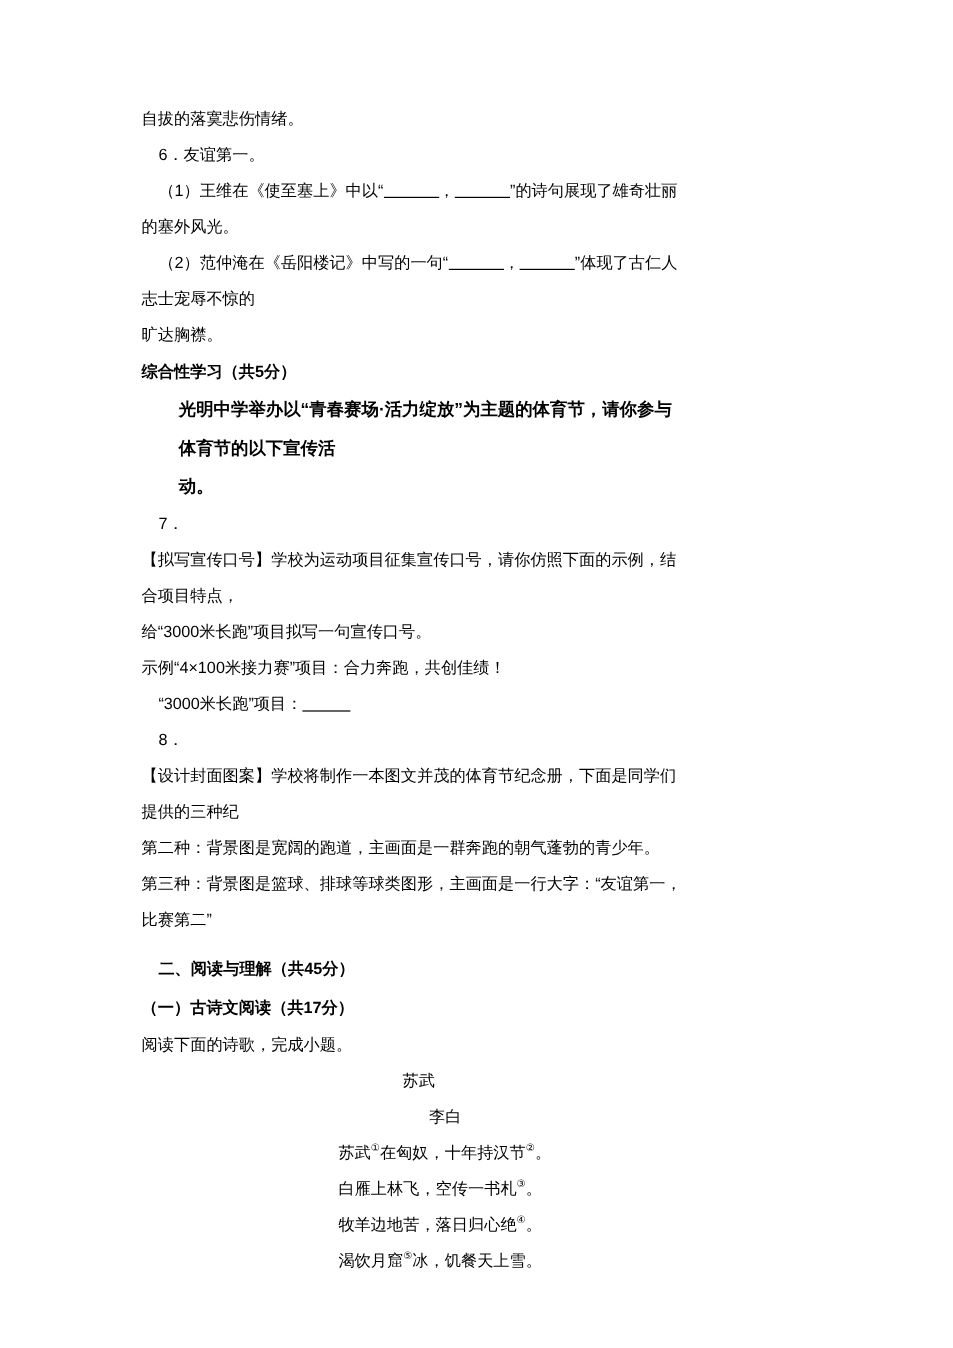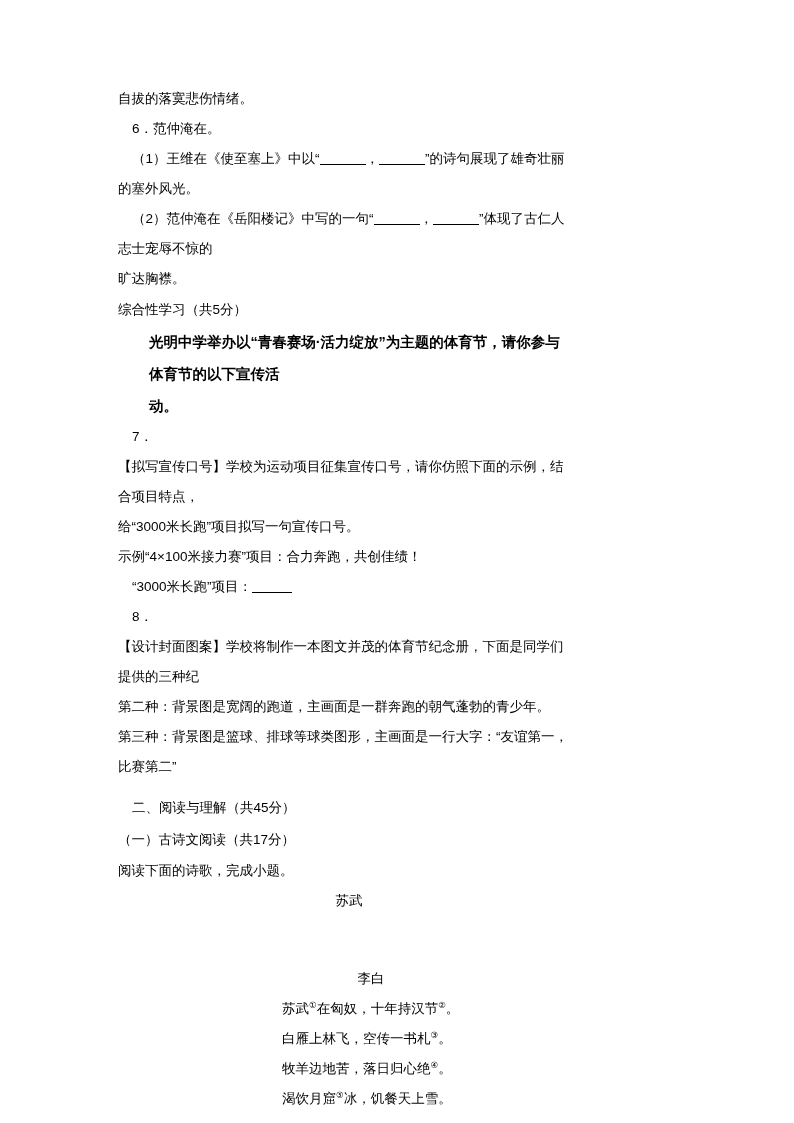--- a/index.html
+++ b/index.html
@@ -26,21 +26,21 @@
     line-height: 30px;
     color: #000;
     white-space: pre-wrap;
   }
   .para-indent {
     text-indent: 14px;
   }
   .section-head {
     font-size: 13.5px;
     line-height: 32px;
-    font-weight: normal;
+    font-weight: bold;
   }
   .big-head {
     font-size: 14.5px;
     line-height: 32px;
     font-weight: bold;
     margin-left: 31px;
   }
   .blank {
     display: inline-block;
     border-bottom: 1px solid #000;
@@ -59,42 +59,41 @@
     font-size: 13.5px;
     line-height: 30px;
     text-align: center;
     padding-left: 6px;
   }
   .poem-author {
     font-size: 13.5px;
     line-height: 30px;
     text-align: center;
     padding-left: 50px;
-    margin-top: 48px;
   }
   .poem-line {
     font-size: 13.5px;
     line-height: 30px;
     padding-left: 164px;
   }
   sup {
     font-size: 8.5px;
     vertical-align: super;
     line-height: 0;
   }
   .spacer-md { height: 10px; }
 </style>
 </head>
 <body>
 
 <div class="page">
 
   <div class="line">自拔的落寞悲伤情绪。</div>
 
-  <div class="line para-indent"><span>6．</span><span>范仲淹在。</span></div>
+  <div class="line para-indent"><span>6．</span><span>友谊第一。</span></div>
 
   <div class="line para-indent"><span>（1）</span><span>王维在《使至塞上》中以“</span><span class="blank"></span><span>，</span><span class="blank"></span><span>”的诗句展现了雄奇壮丽的塞外风光。</span></div>
 
   <div class="line para-indent"><span>（2）</span><span>范仲淹在《岳阳楼记》中写的一句“</span><span class="blank"></span><span>，</span><span class="blank"></span><span>”体现了古仁人志士宠辱不惊的</span></div>
   <div class="line">旷达胸襟。</div>
 
   <div class="section-head">综合性学习（共5分）</div>
   <div class="big-head">光明中学举办以“青春赛场·活力绽放”为主题的体育节，请你参与体育节的以下宣传活</div>
   <div class="big-head">动。</div>
 

